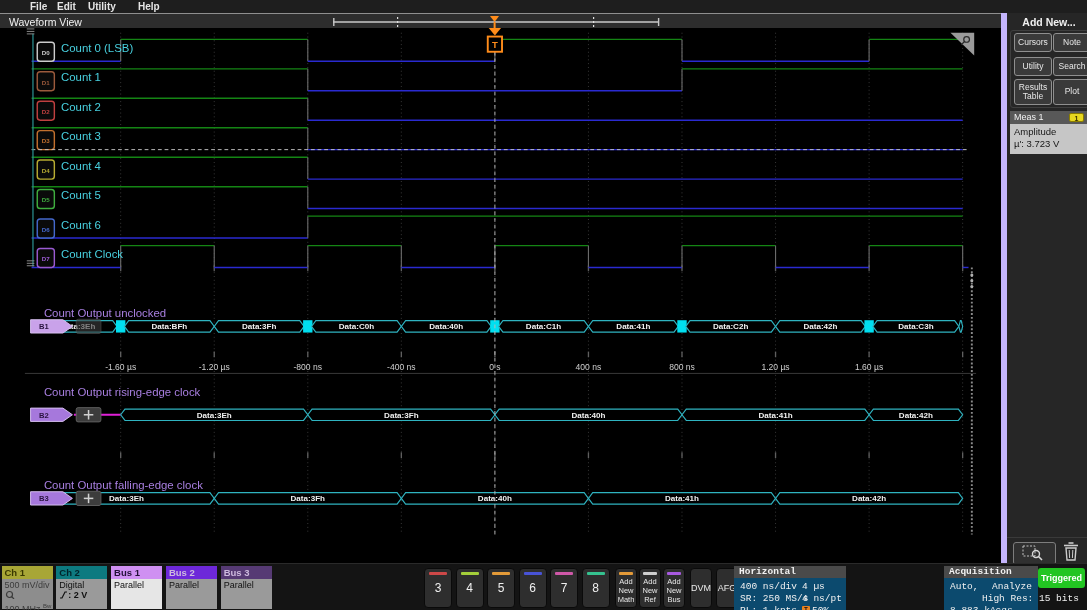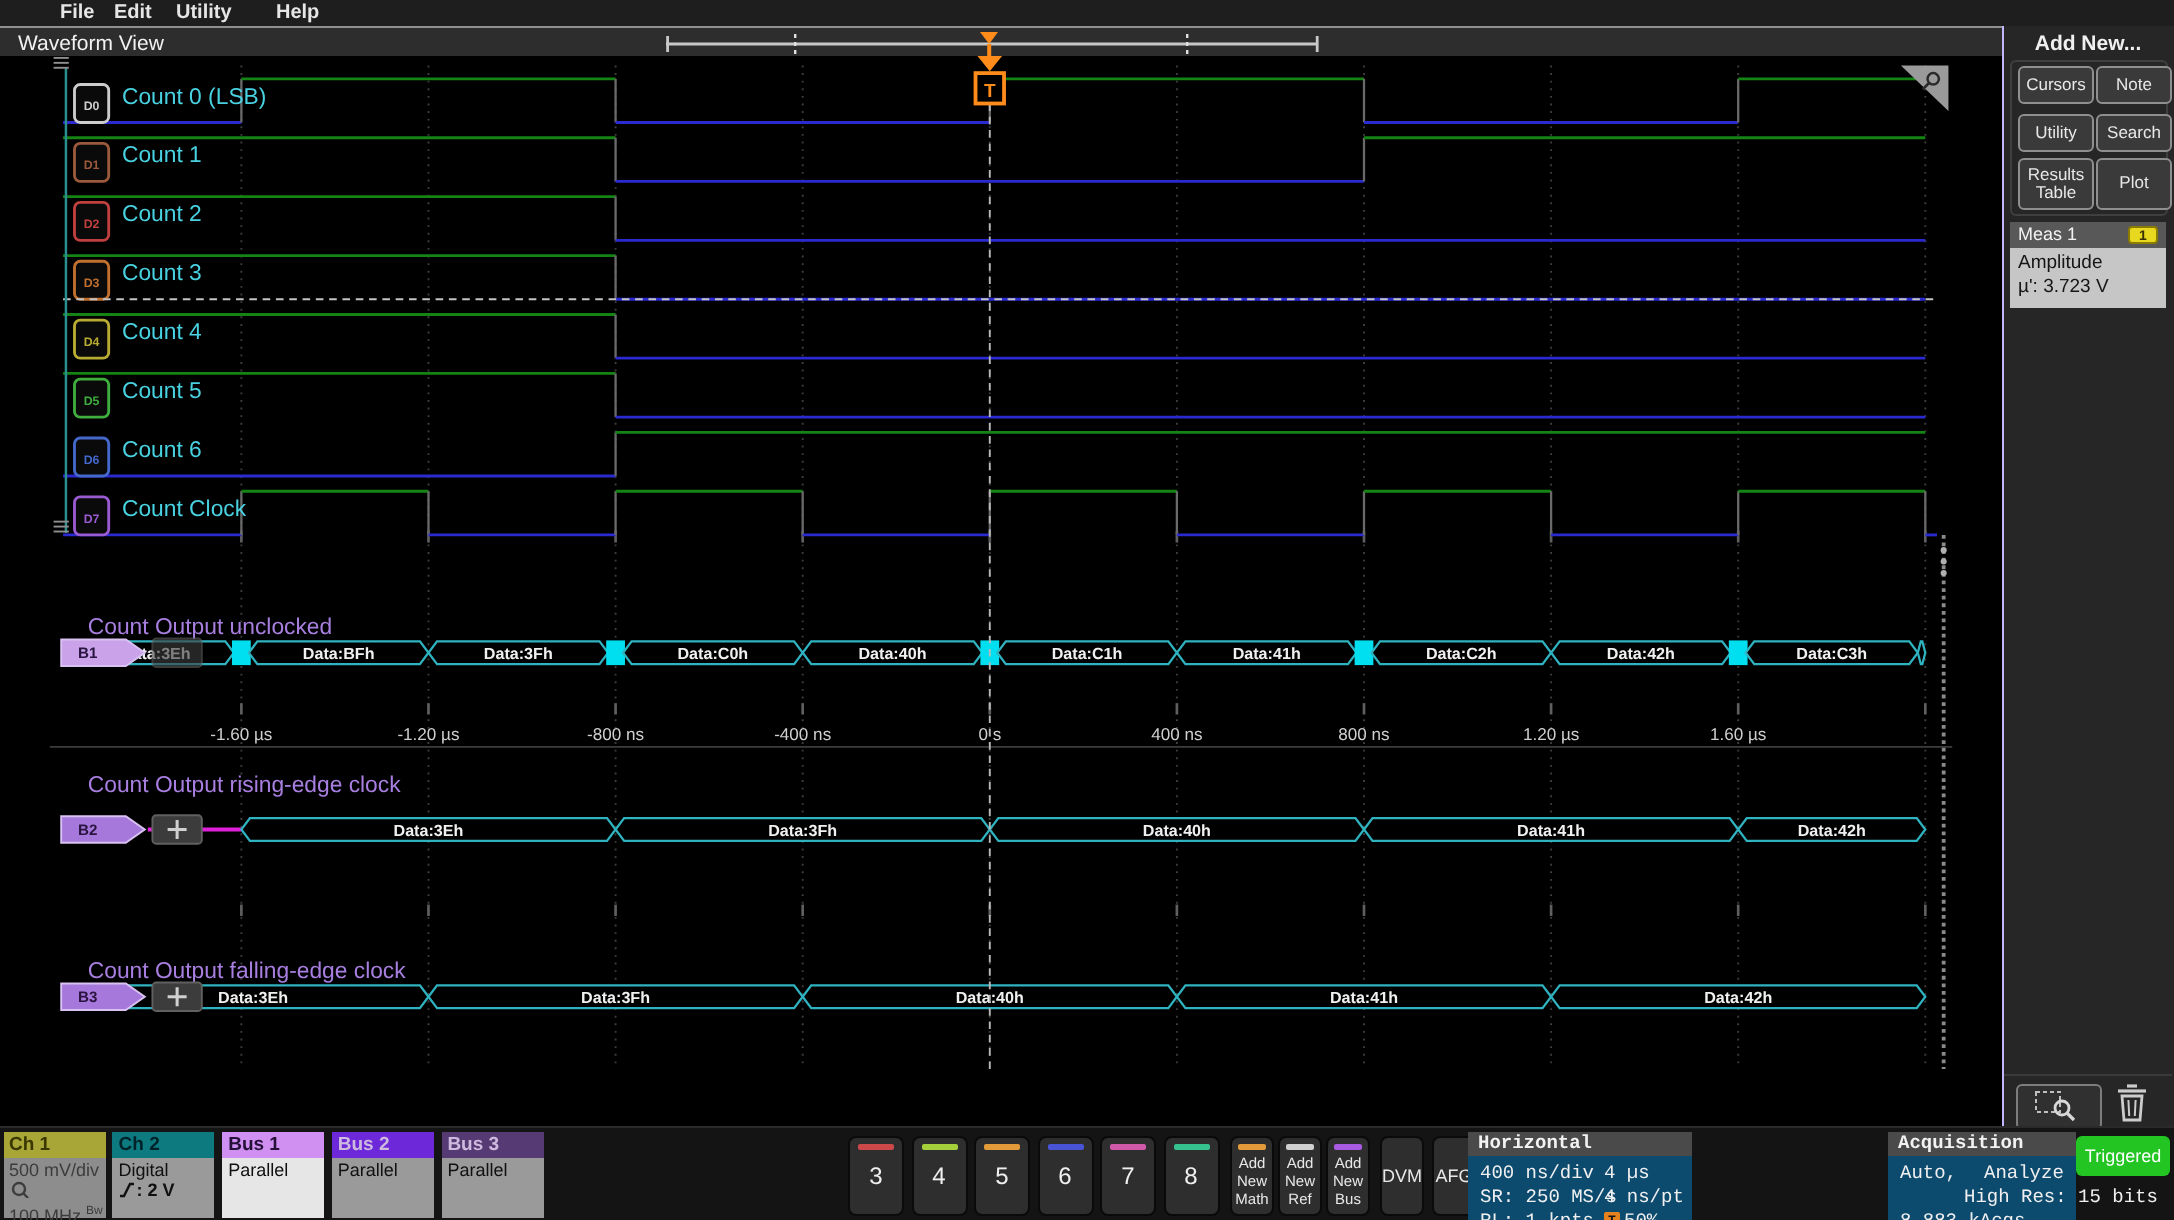--- a/index.html
+++ b/index.html
@@ -7,21 +7,21 @@
        font-family:"Liberation Sans",sans-serif;-webkit-font-smoothing:antialiased;}
   .abs{position:absolute;}
   
   .menubar{position:absolute;left:0;top:0;width:1087px;height:13px;background:#1e1e1e;}
   .menubar span{position:absolute;top:0;font-size:10px;line-height:13px;color:#e6e6e6;cursor:default;font-weight:bold;}
   
   .tabrow{position:absolute;left:0;top:13px;width:1001px;height:15px;background:#2d2d2d;border-top:1px solid #8f8f8f;box-sizing:border-box;}
   .tab{position:absolute;left:9px;top:1px;font-size:10.5px;color:#f2f2f2;line-height:14px;}
   .ruler{position:absolute;left:333px;top:0;}
   
-  .sidebar{position:absolute;left:1001px;top:13px;width:86px;height:550px;background:#262626;border-left:1px solid #c4b5fd;box-sizing:border-box;}
+  .sidebar{position:absolute;left:1001px;top:13px;width:86px;height:550px;background:#262626;border-left:6px solid #c4b5fd;box-sizing:border-box;}
   .addnew-title{position:absolute;left:0;top:3px;width:84px;text-align:center;font-size:10.5px;font-weight:bold;color:#f0f0f0;}
   .addnew-frame{position:absolute;left:3px;top:17px;width:77px;height:76px;border:1px solid #3f3f3f;border-radius:3px;}
   .sb-btn{position:absolute;background:#3a3a3a;border:1px solid #8f8f8f;border-radius:3px;color:#e8e8e8;
           font-size:8.5px;display:flex;align-items:center;justify-content:center;text-align:center;line-height:1.1;cursor:default;}
   .meas{position:absolute;left:3px;top:98px;width:78px;}
   .meas-h{height:13px;background:#585858;position:relative;}
   .meas-h .t{position:absolute;left:4px;top:1px;font-size:9px;color:#f2f2f2;}
   .meas-badge{position:absolute;right:4px;top:2px;width:15px;height:9px;background:#e8d820;border:1px solid #8a7c00;border-radius:2px;
               font-size:7px;font-weight:bold;color:#3a3000;text-align:center;line-height:9px;box-sizing:border-box;}
   .meas-b{background:#c6c6c6;padding:2px 4px 4px 4px;}
@@ -41,21 +41,21 @@
   .addbtn .stripe{position:absolute;left:3px;right:3px;top:3px;height:2.5px;border-radius:1px;}
   .addbtn .txt{position:absolute;left:0;top:8px;width:100%;text-align:center;color:#e8e8e8;font-size:7.5px;line-height:9px;}
   .toolbtn{position:absolute;top:4px;width:22px;height:40px;background:#2e2e2e;border:1px solid #0a0a0a;border-radius:4px;box-sizing:border-box;
            color:#e8e8e8;font-size:9px;display:flex;align-items:center;justify-content:center;}
   .panel{position:absolute;top:2px;height:60px;background:#0c4a6e;font-family:Liberation Mono, monospace;}
   .panel .ph{height:12px;background:#4a4a4a;font-size:9.5px;font-weight:bold;color:#f2f2f2;line-height:12px;padding-left:5px;}
   .panel .row{position:absolute;left:6px;font-size:9.5px;color:#f0f0f0;white-space:nowrap;}
   .trig-badge{display:inline-block;width:20px;height:11px;background:#e8e22a;border:1px solid #8a8400;border-radius:5px;
               font-size:8px;font-weight:bold;color:#1a1a00;text-align:center;line-height:11px;box-sizing:border-box;vertical-align:middle;}
   .triggered{position:absolute;left:1038px;top:4px;width:47px;height:20px;background:#22c522;border-radius:3px;
-             color:#fff;font-size:9px;font-weight:normal;text-align:center;line-height:20px;}
+             color:#fff;font-size:9px;font-weight:bold;text-align:center;line-height:20px;}
   .ticon{display:inline-block;width:8px;height:9px;background:#e8821f;border-radius:1px;color:#141414;
          font-size:6.5px;font-weight:bold;text-align:center;line-height:9px;vertical-align:middle;margin-right:2px;}
   .sup{font-size:6px;vertical-align:super;}
 </style>
 </head>
 <body>
 
 <div id="app">
 
   <div class="menubar" id="menubar">

